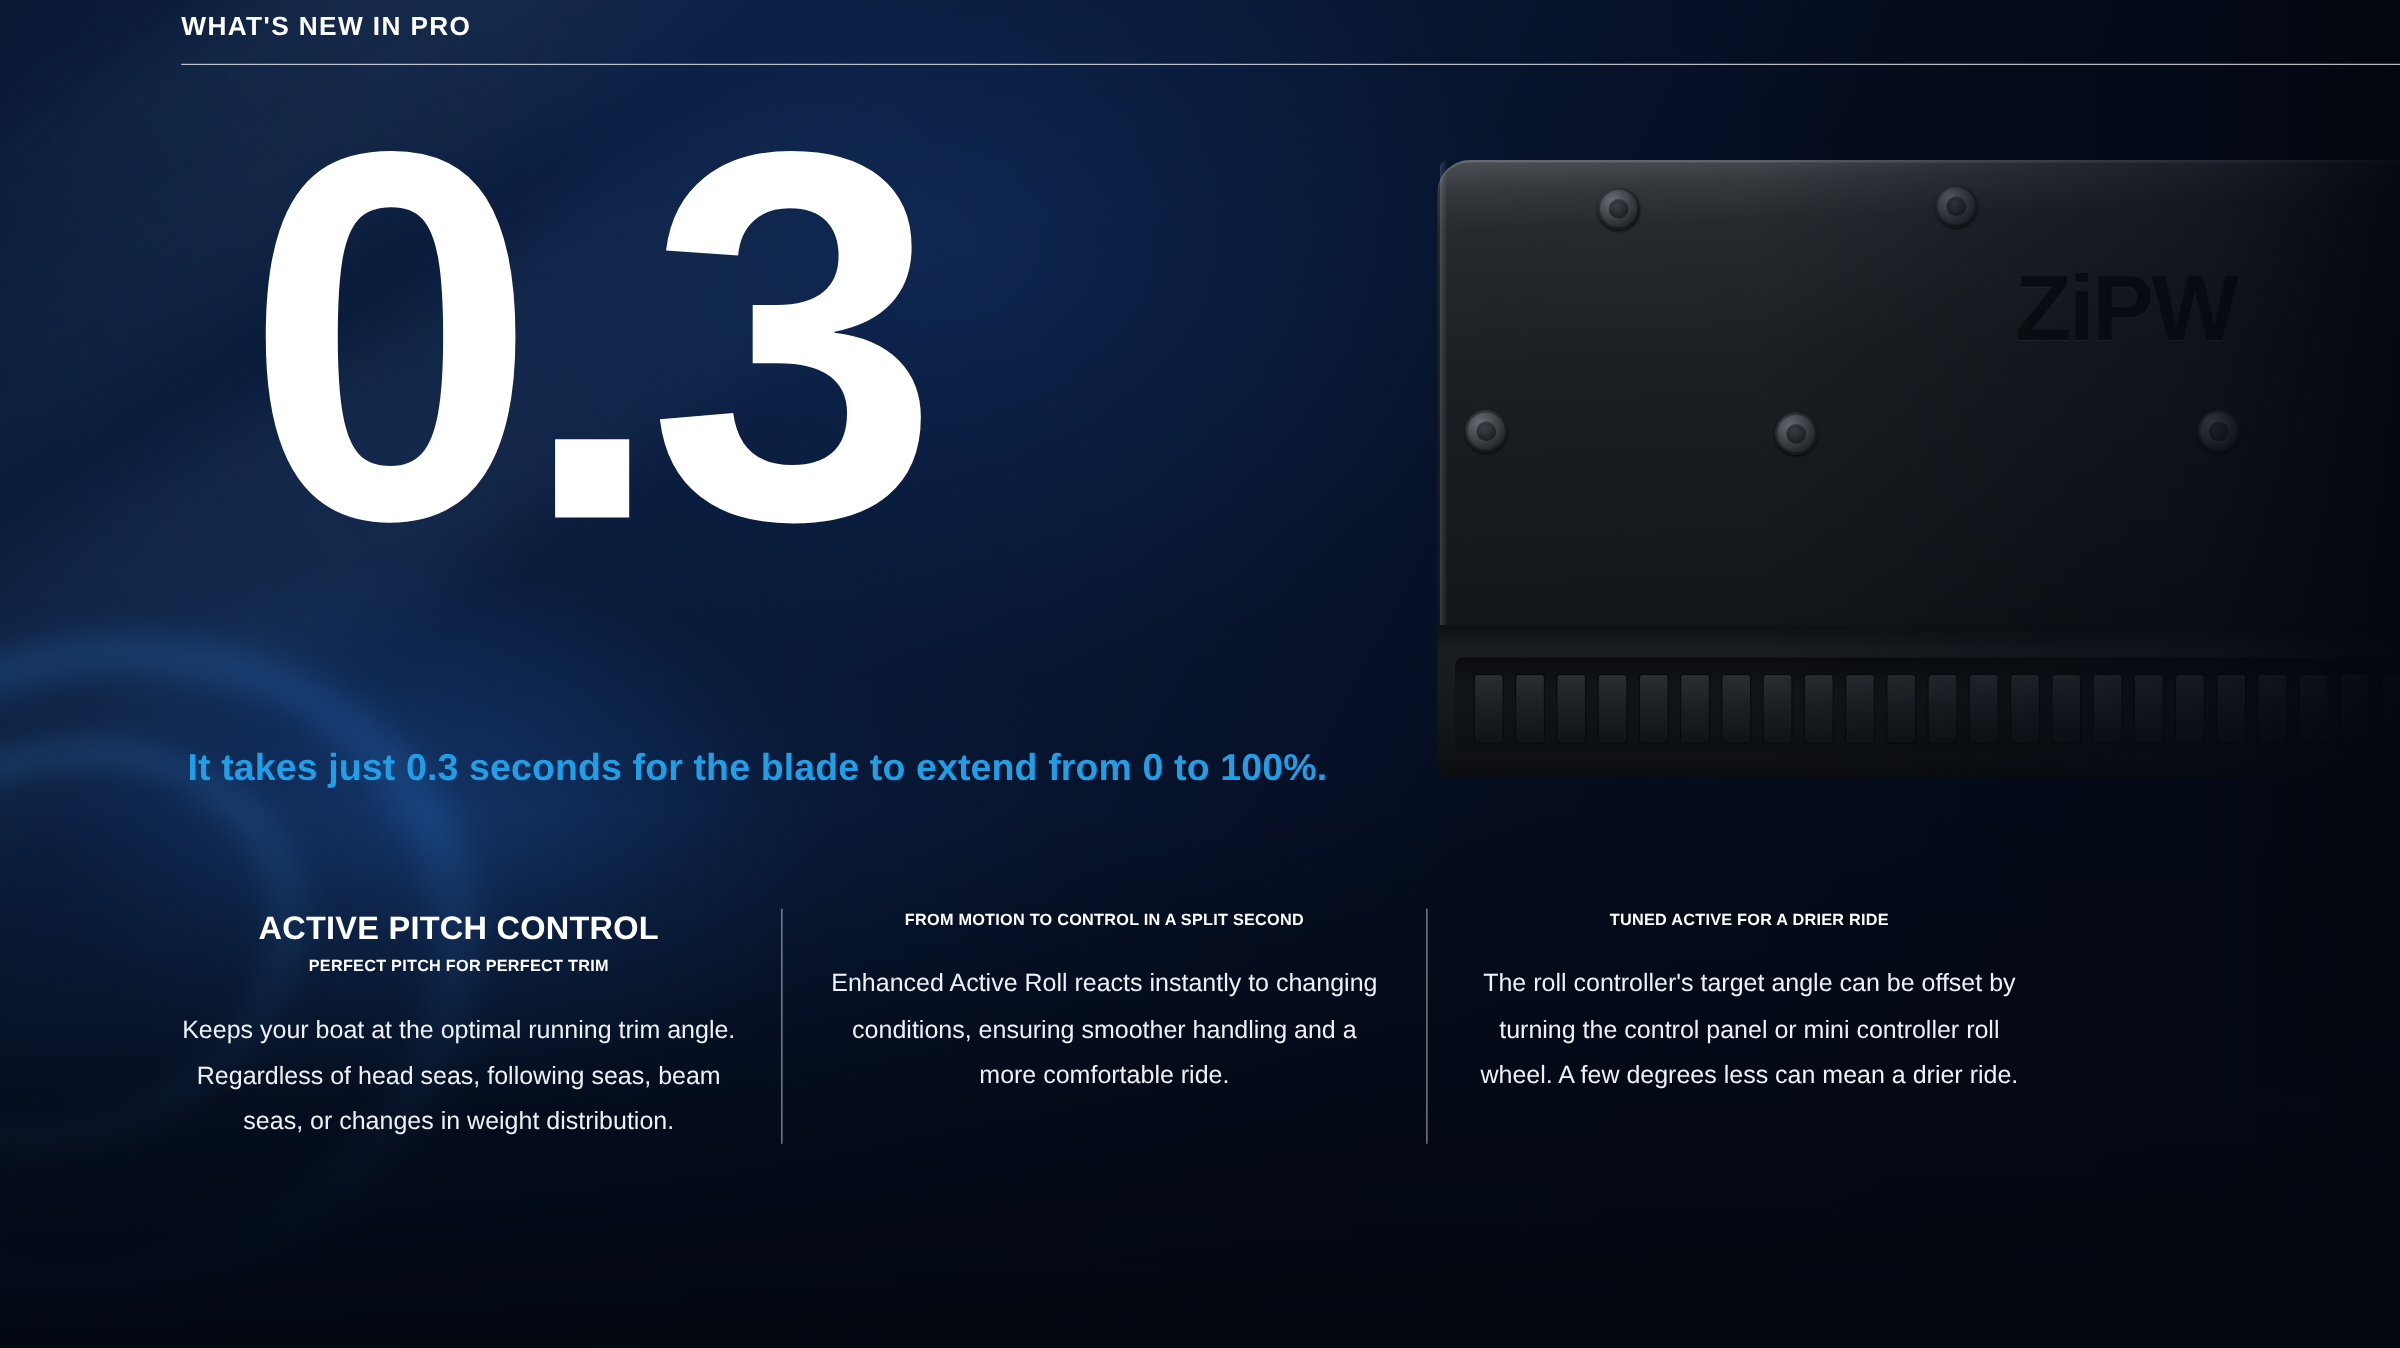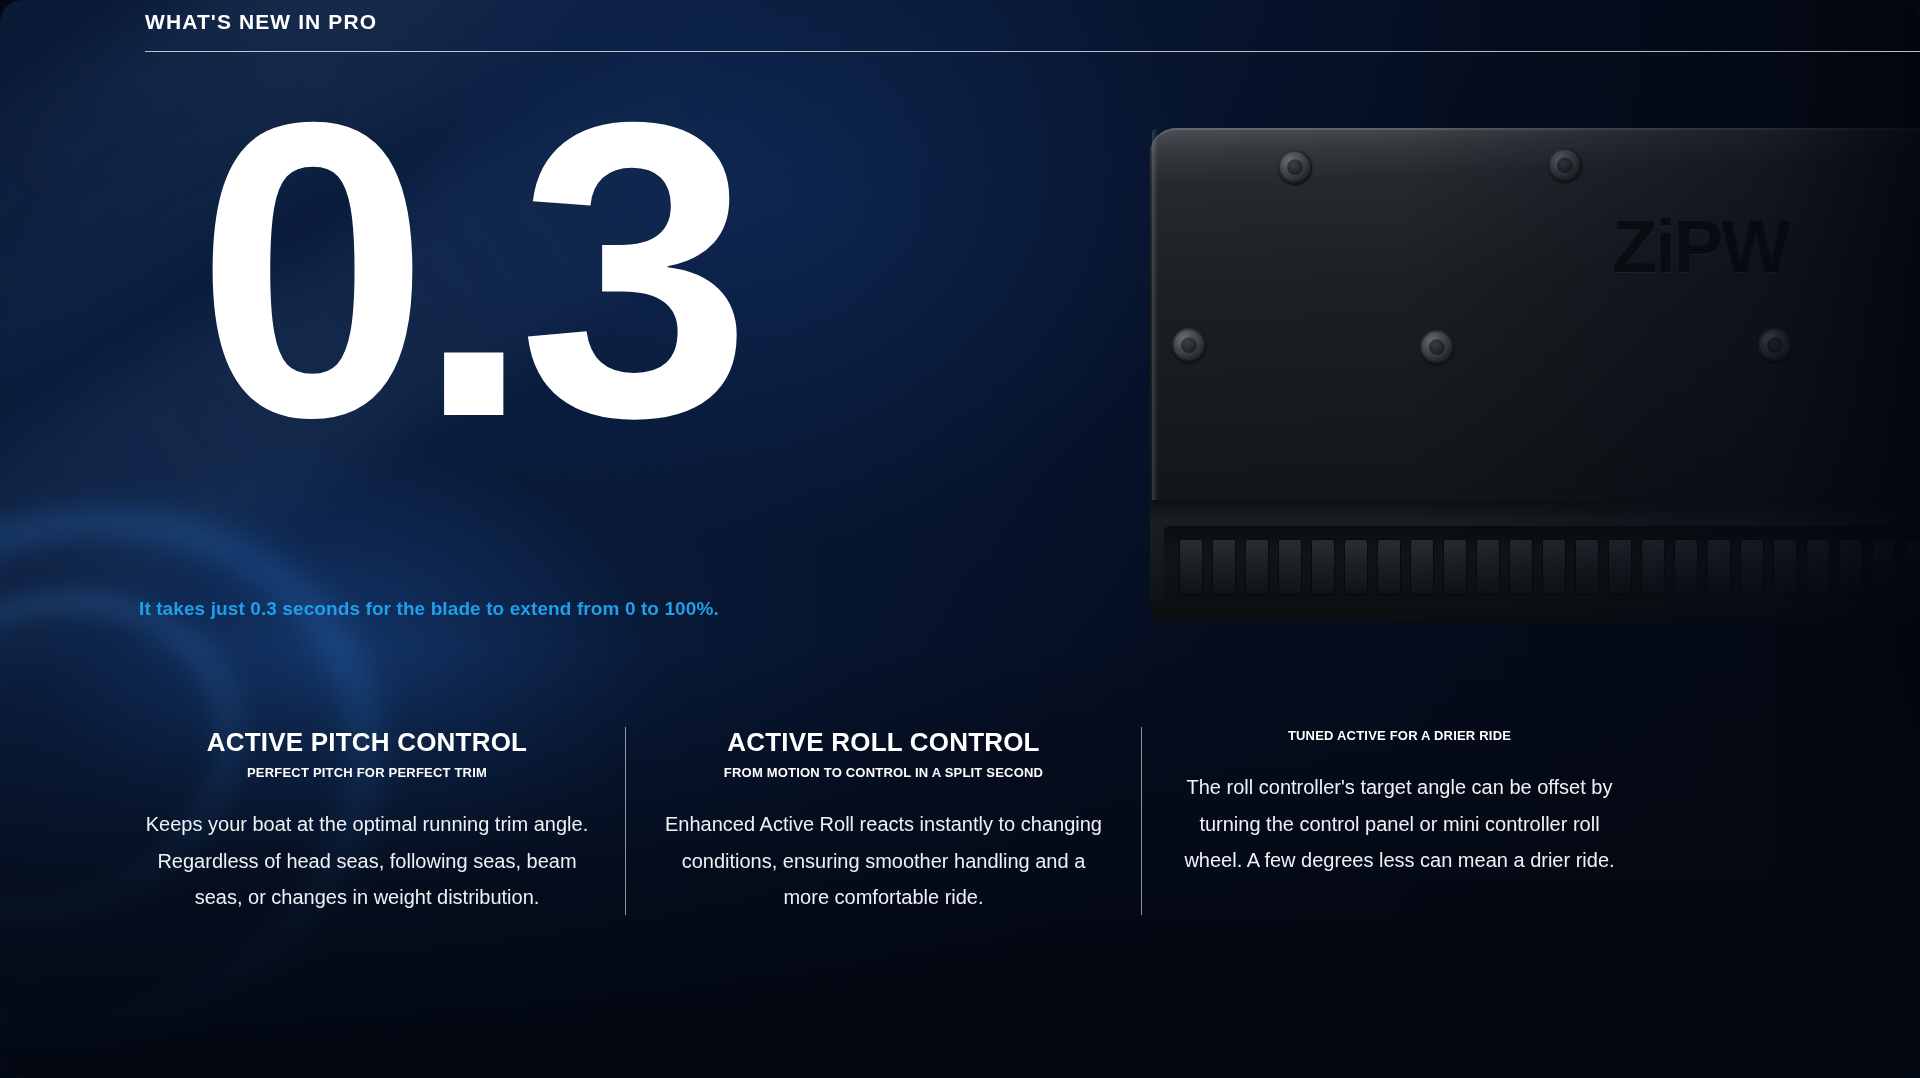--- a/index.html
+++ b/index.html
@@ -18,21 +18,20 @@
 
   
   .page {
     position: absolute;
     inset: 0;
     background:
       radial-gradient(ellipse 700px 500px at 18% 62%, rgba(25,70,135,0.55) 0%, rgba(10,30,62,0.25) 45%, rgba(4,12,28,0) 72%),
       radial-gradient(ellipse 900px 700px at 40% 18%, rgba(16,44,92,0.65) 0%, rgba(7,20,44,0.35) 50%, rgba(3,9,20,0) 80%),
       linear-gradient(118deg, #0a1934 0%, #0c2146 22%, #081734 42%, #050d1f 62%, #030812 100%);
     overflow: hidden;
-    border-radius: 23px;
   }
   
   .streak {
     position: absolute;
     background: linear-gradient(90deg, rgba(120,170,230,0.0) 0%, rgba(120,175,235,0.10) 40%, rgba(140,190,245,0.13) 60%, rgba(120,170,230,0.0) 100%);
     filter: blur(26px);
     transform: rotate(-32deg);
     pointer-events: none;
   }
   .streak.s1 { left: -260px; top: -60px;  width: 1100px; height: 140px; opacity: .75; }
@@ -104,23 +103,23 @@
     top: 85px;
     font-size: 420px;
     line-height: 0.88;
     font-weight: bold;
     letter-spacing: -14px;
     color: #ffffff;
     font-family: "Liberation Sans", sans-serif;
   }
   .hero-caption {
     position: absolute;
-    left: 139px;
+    left: 150px;
     top: 598px;
-    font-size: 19px;
+    font-size: 30px;
     font-weight: bold;
     color: #1f9fe8;
     letter-spacing: 0.1px;
   }
 
   
   .device {
     position: absolute;
     left: 1150px;
     top: 128px;
@@ -297,21 +296,20 @@
   <div class="hero-number">0.3</div>
   <div class="hero-caption">It takes just 0.3 seconds for the blade to extend from 0 to 100%.</div>
 
   <div class="columns">
     <div class="col">
       <h3 class="col-title">ACTIVE PITCH CONTROL</h3>
       <div class="col-sub">PERFECT PITCH FOR PERFECT TRIM</div>
       <p class="col-body">Keeps your boat at the optimal running trim angle. Regardless of head seas, following seas, beam seas, or changes in weight distribution.</p>
     </div>
     <div class="col">
-      <h3 class="col-title">ACTIVE ROLL CONTROL</h3>
       <div class="col-sub">FROM MOTION TO CONTROL IN A SPLIT SECOND</div>
       <p class="col-body">Enhanced Active Roll reacts instantly to changing conditions, ensuring smoother handling and a more comfortable ride.</p>
     </div>
     <div class="col">
       <div class="col-sub">TUNED ACTIVE FOR A DRIER RIDE</div>
       <p class="col-body">The roll controller's target angle can be offset by turning the control panel or mini controller roll wheel. A few degrees less can mean a drier ride.</p>
     </div>
   </div>
 
 </div>

